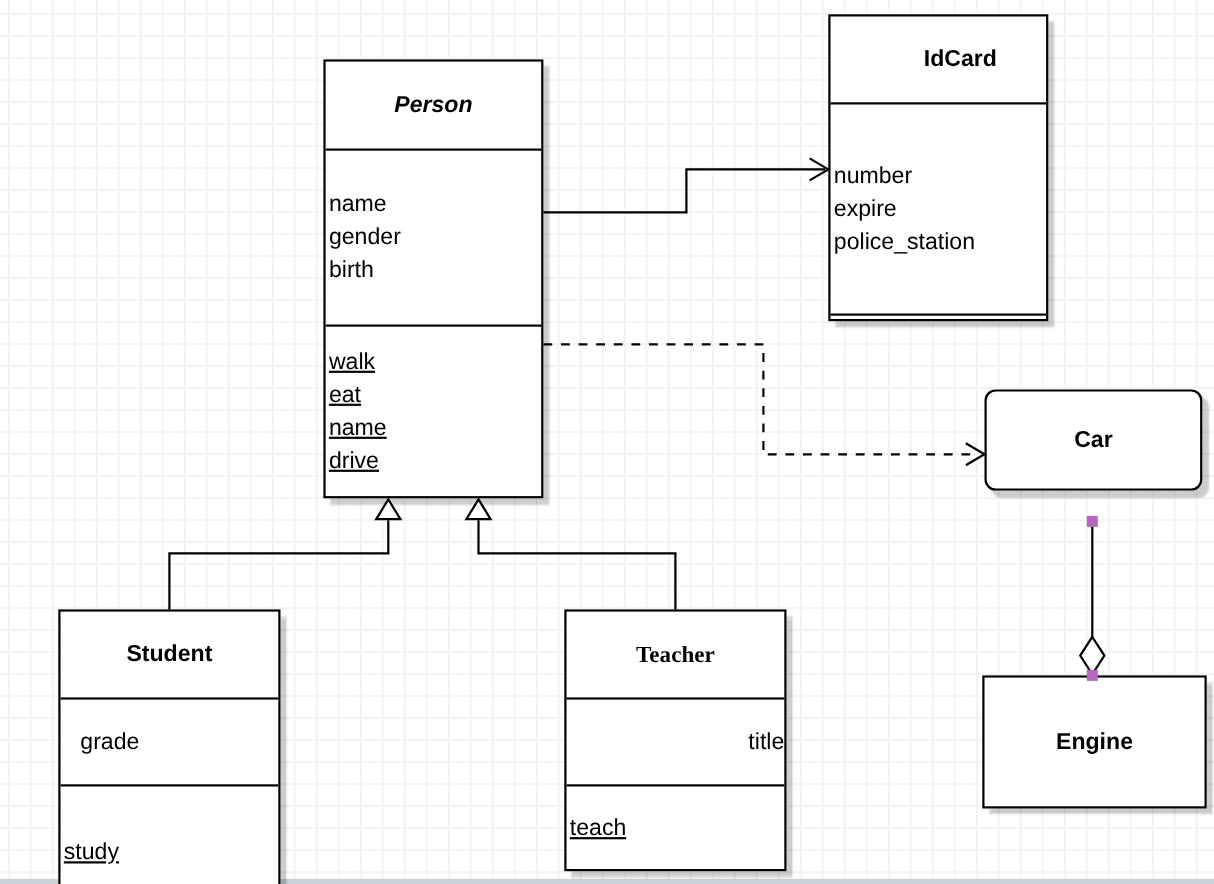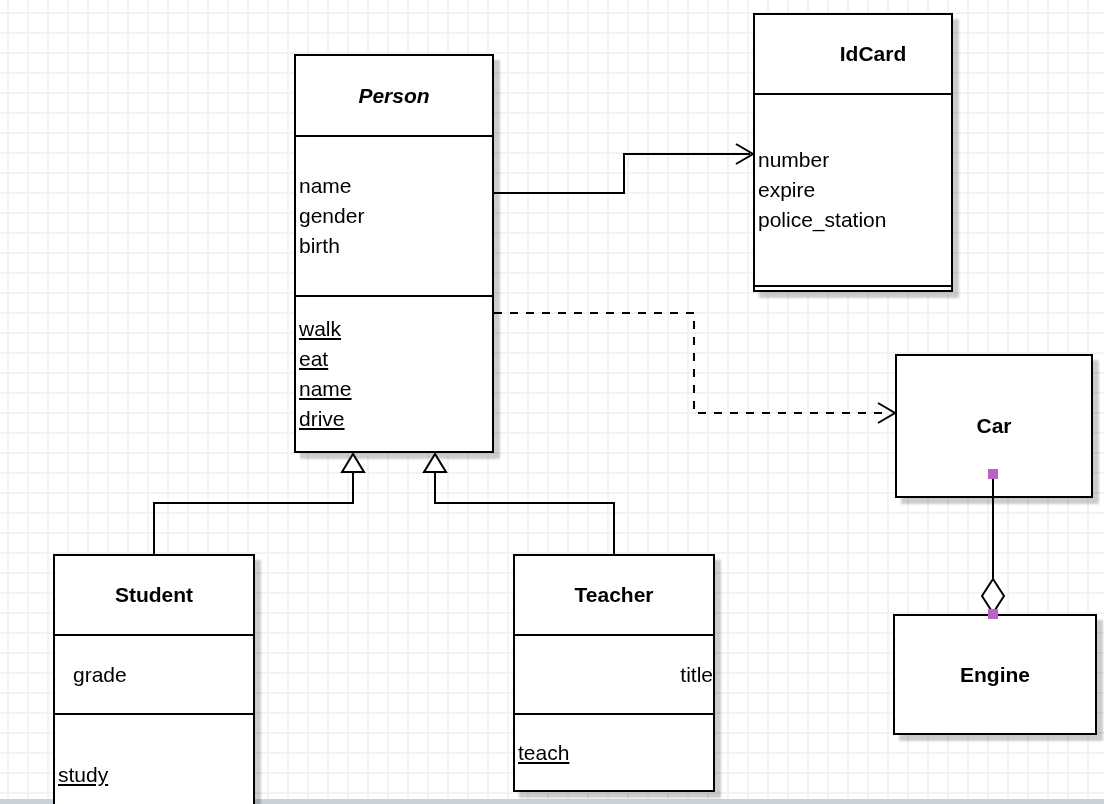--- a/index.html
+++ b/index.html
@@ -64,29 +64,29 @@
 
   
   #box-person  { left: 294px; top: 54px;  width: 200px; height: 399px; }
   #box-person  .uml-title { height: 79px; font-style: italic; }
   #box-person  .attrs { height: 160px; }
 
   #box-idcard  { left: 753px; top: 13px;  width: 200px; height: 279px; }
   #box-idcard  .uml-title { height: 78px; padding-left: 40px; }
   #box-idcard  .attrs { height: 192px; }
 
-  #box-car     { left: 895px; top: 354px; width: 198px; height: 144px; }
+  #box-car     { left: 895px; top: 354px; width: 198px; height: 92px; border-radius: 10px; }
   #box-engine  { left: 893px; top: 614px; width: 204px; height: 121px; }
 
   #box-student { left: 53px;  top: 554px; width: 202px; height: 282px; }
   #box-student .uml-title { height: 78px; }
   #box-student .attrs { height: 79px; padding-left: 18px; }
 
   #box-teacher { left: 513px; top: 554px; width: 202px; height: 238px; }
-  #box-teacher .uml-title { height: 78px; }
+  #box-teacher .uml-title { height: 78px; font-family: Liberation Serif, serif; }
   #box-teacher .attrs { height: 79px; text-align: right; }
 
   #connectors {
     position: absolute;
     left: 0; top: 0;
     z-index: 3;
     pointer-events: none;
   }
   .ln     { stroke: #000; stroke-width: 2; fill: none; }
   .ln-dash{ stroke: #000; stroke-width: 2; fill: none; stroke-dasharray: 8 8; }

